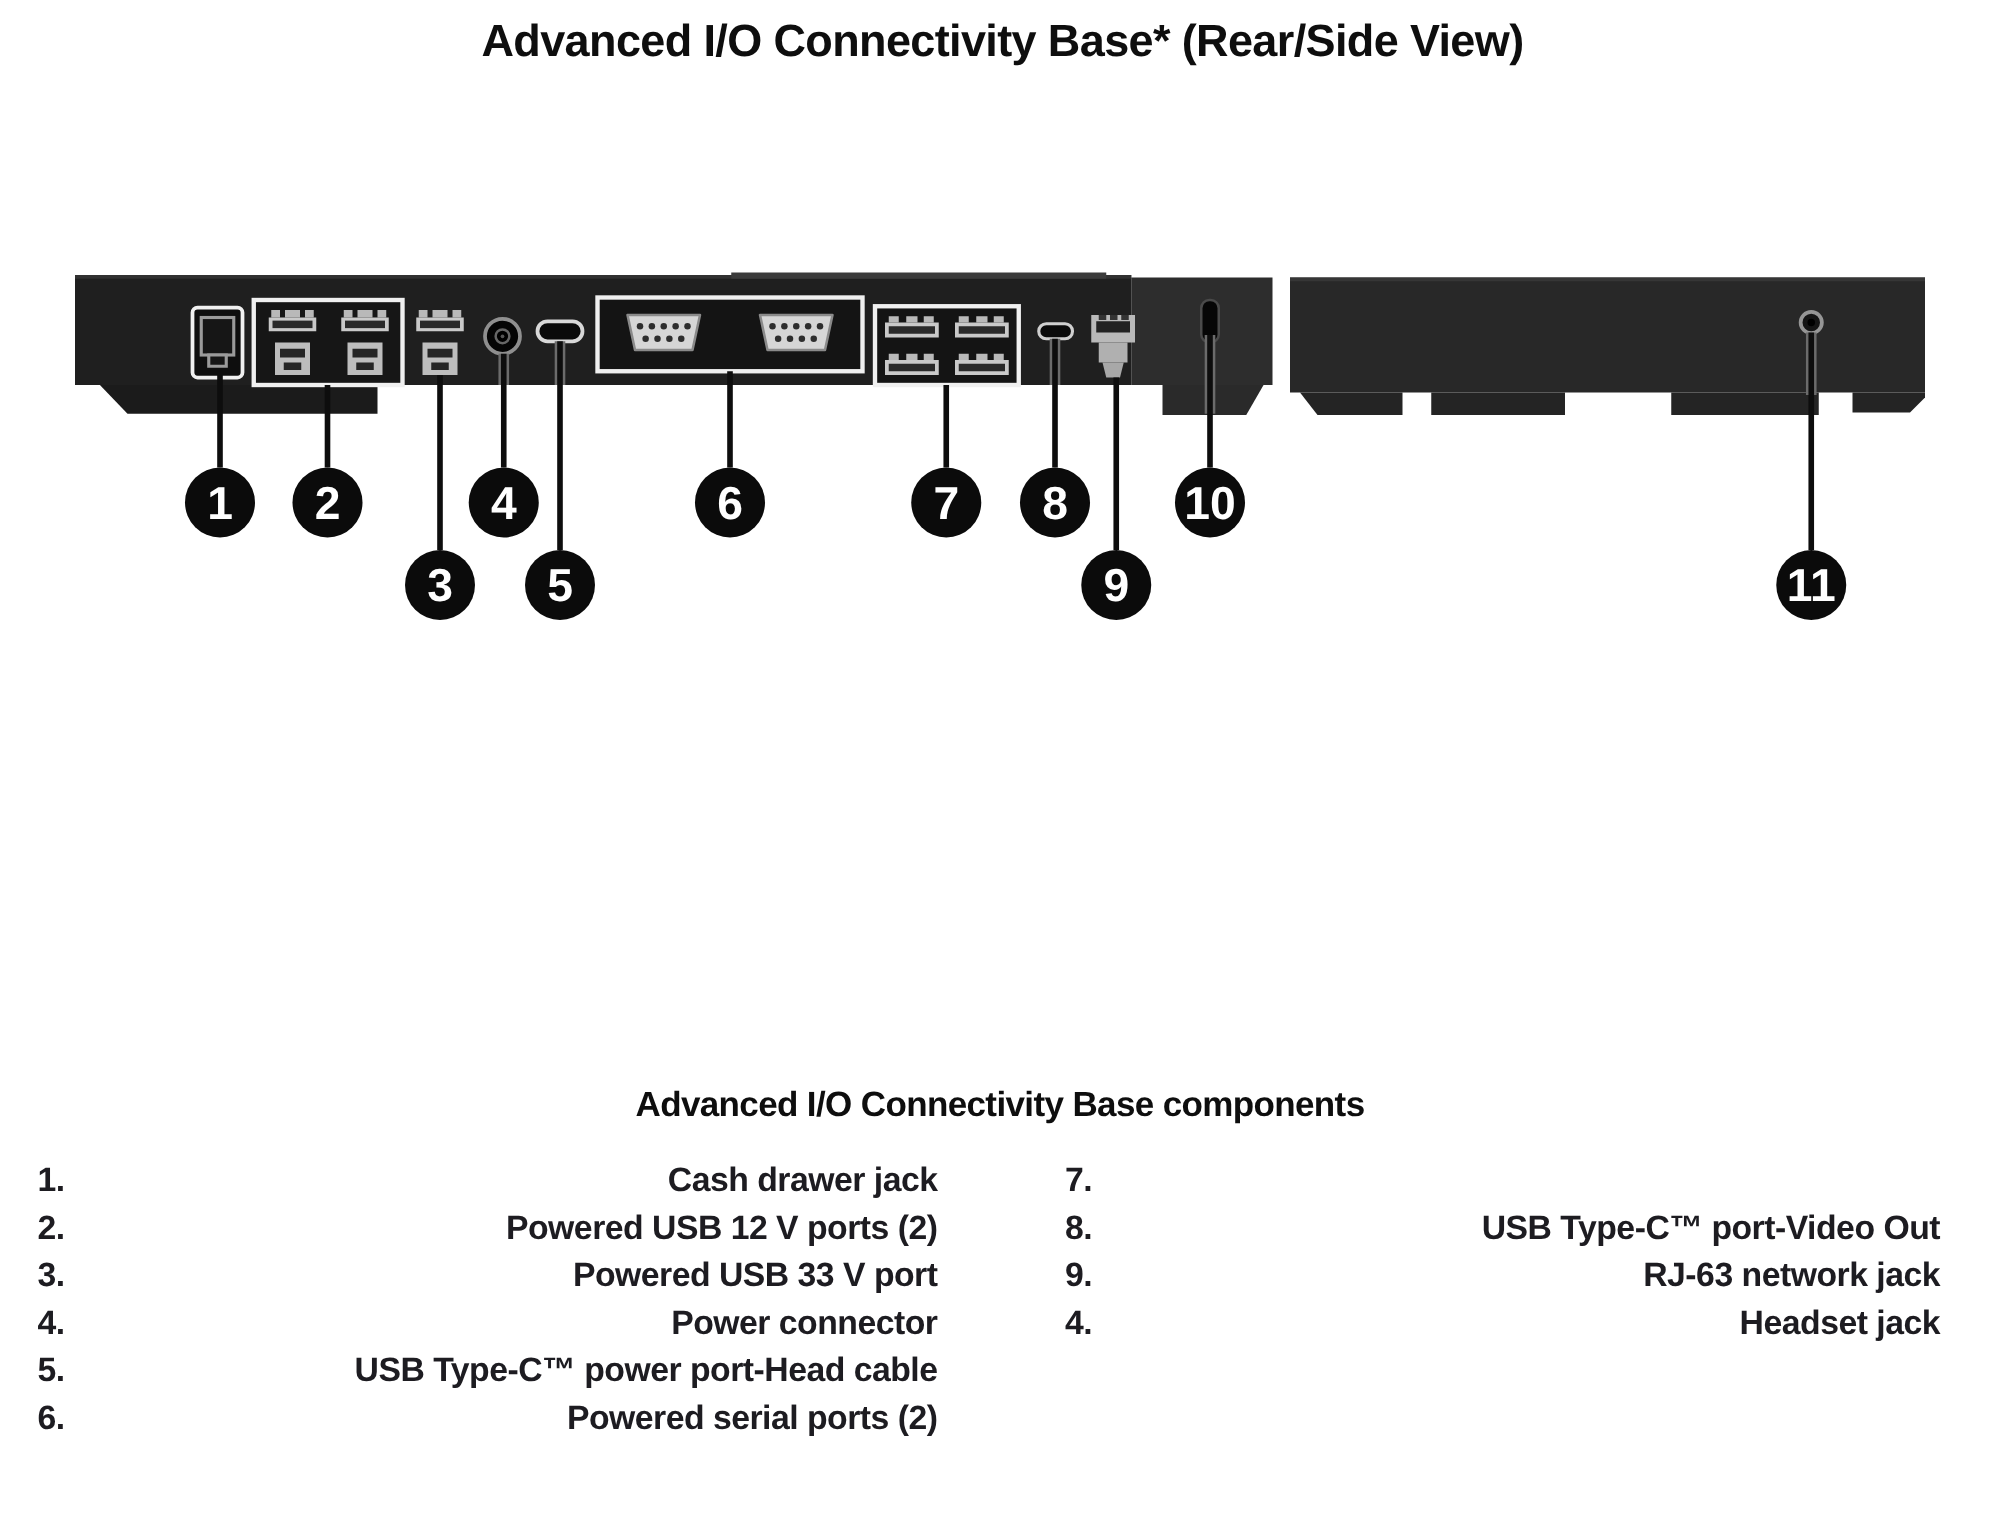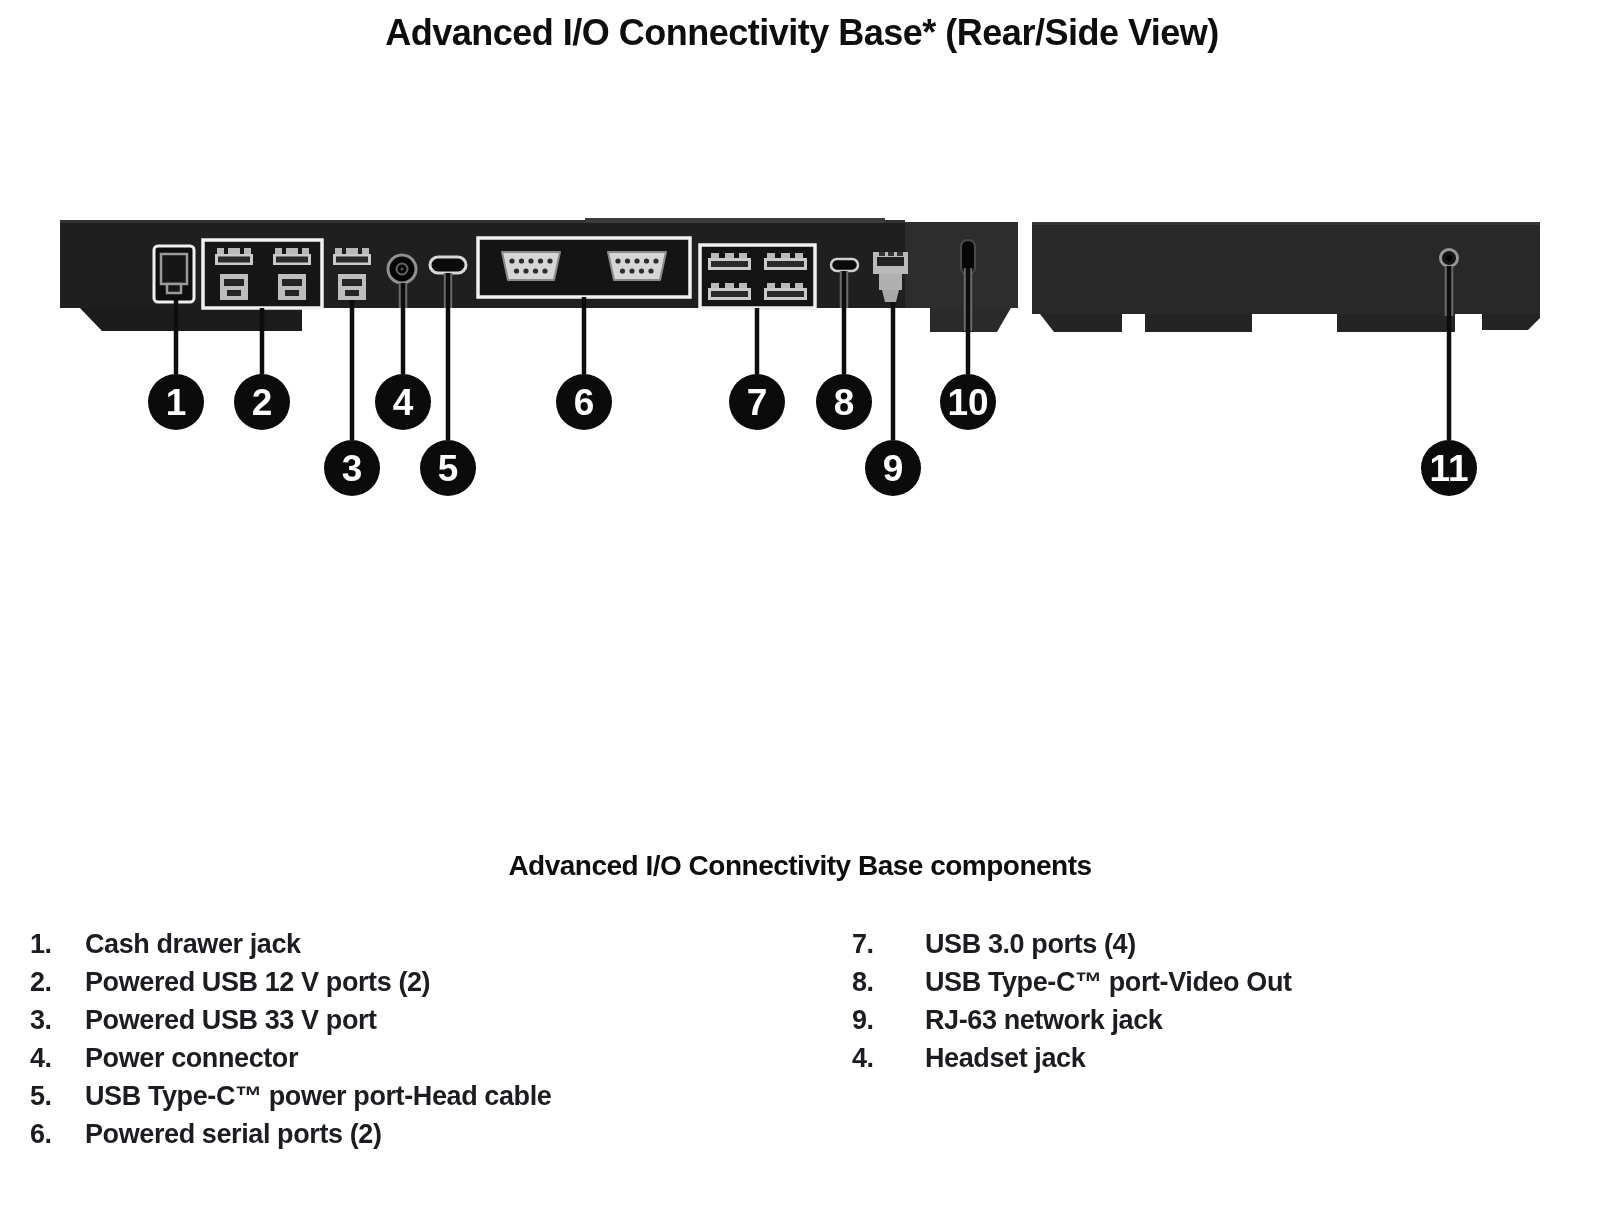--- a/index.html
+++ b/index.html
@@ -18,32 +18,32 @@
     position:relative;width:1600px;height:1227px;background:#ffffff;overflow:hidden;
     font-family:"Liberation Sans","DejaVu Sans",sans-serif;
   }
   .fig-title{
     position:absolute;top:10px;left:0;width:1600px;margin:2px;
     text-align:center;font-size:36px;font-weight:700;letter-spacing:-0.5px;
     color:var(--heading-color);
   }
   .diagram{position:absolute;top:0;left:0;width:1600px;height:520px;}
   .comp-title{
-    position:absolute;top:850px;left:0;width:1600px;margin:0;
+    position:absolute;top:868px;left:0;width:1600px;margin:0;
     text-align:center;font-size:28px;font-weight:700;letter-spacing:-0.5px;
     color:var(--heading-color);
   }
   .col{position:absolute;top:925px;color:var(--list-color);}
   .col-left{left:30px;width:720px;}
   .col-right{left:852px;width:700px;}
   .comp-row{display:flex;align-items:flex-start;height:38px;line-height:38px;
     font-size:27px;font-weight:600;letter-spacing:-0.4px;}
   .col-left .comp-num{width:55px;flex:0 0 55px;}
   .col-right .comp-num{width:73px;flex:0 0 73px;}
-  .comp-label{flex:1;}
+  .comp-label{flex:1;text-align:right;}
   svg text.co{
     font-family:"Liberation Sans","DejaVu Sans",sans-serif;
     font-size:37px;font-weight:700;fill:var(--callout-fg);
   }
 </style>
 </head>
 <body>
 
 <div class="page">
 
@@ -262,21 +262,20 @@
         <span class="comp-label">USB Type-C™ power port-Head cable</span>
       </div>
       <div class="comp-row">
         <span class="comp-num">6.</span>
         <span class="comp-label">Powered serial ports (2)</span>
       </div>
     </div>
   <div class="col col-right" id="col-right">
       <div class="comp-row">
         <span class="comp-num">7.</span>
-        <span class="comp-label">USB 3.0 ports (4)</span>
       </div>
       <div class="comp-row">
         <span class="comp-num">8.</span>
         <span class="comp-label">USB Type-C™ port-Video Out</span>
       </div>
       <div class="comp-row">
         <span class="comp-num">9.</span>
         <span class="comp-label">RJ-63 network jack</span>
       </div>
       <div class="comp-row">

